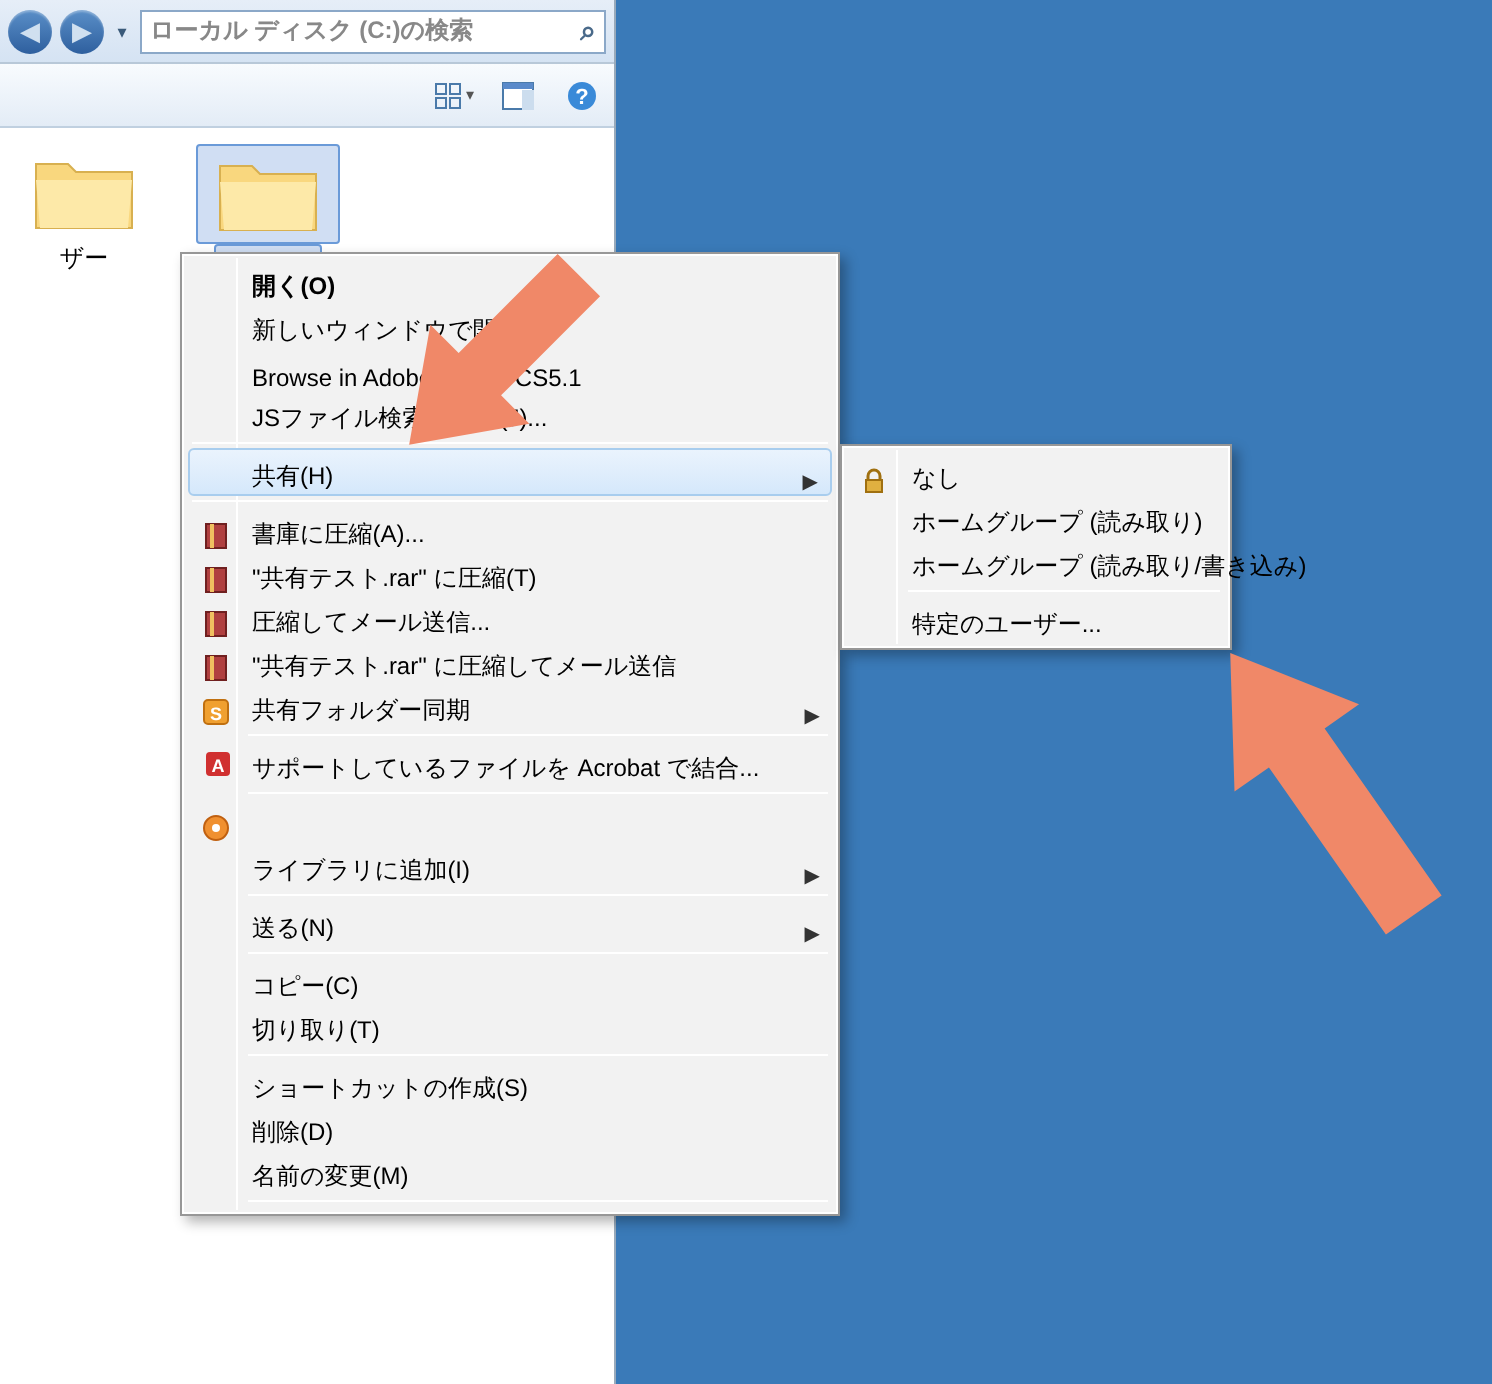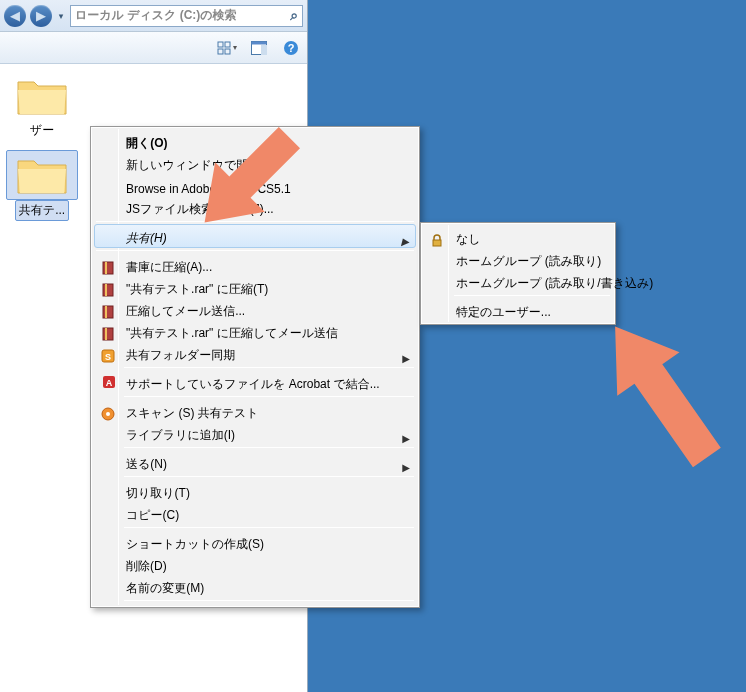--- a/index.html
+++ b/index.html
@@ -7,36 +7,36 @@
 .window { position: absolute; left: 0; top: 0; width: 308px; height: 692px; background: #fff; border-right: 1px solid #9ab; }
 .top-bar { height: 32px; background: linear-gradient(#e6eef8,#d5e3f3); display: flex; align-items: center; padding: 2px 4px; border-bottom: 1px solid #b8c8d8; gap:4px;}
 .nav-btn { width: 22px; height: 22px; border-radius: 50%; background: linear-gradient(#5a8fc8,#2e5f9e); display: flex; align-items: center; justify-content: center; color: #d0e0f0; font-size: 13px; box-shadow: inset 0 1px 1px rgba(255,255,255,0.3); }
 .nav-dd { width:10px; text-align:center; color:#3a5a7a; font-size:9px;}
 .search-box { flex: 1; height: 22px; border: 1px solid #8ba8c8; background: #fff; display: flex; align-items: center; padding: 0 4px; font-size: 12px; color: #888; font-weight: bold; }
 .search-box .mag { margin-left:auto; color:#4a6a8a; font-size:14px;}
 .toolbar { height: 32px; background: linear-gradient(#f8fbfe,#e3ecf6); display: flex; align-items: center; justify-content: flex-end; padding: 0 2px; border-bottom: 1px solid #c0d0e0; gap: 4px;}
 .tool-btn { width: 28px; height: 24px; border:1px solid transparent; display: flex; align-items: center; justify-content: center; font-size: 14px; color:#4a6a8a;}
 .tool-btn.dd::after{content:'▾'; font-size:8px; margin-left:2px; color:#555;}
 .content { position: relative; padding: 8px 6px; height: 628px; background:#fff;}
-.folders { display:flex; gap: 10px; flex-direction: column; }
+.folders { display:flex; gap: 20px; }
 .folder { width: 72px; text-align: center; }
 .folder.sel .icon-wrap { background: rgba(120,160,220,0.35); border:1px solid #6a9ad8; border-radius:2px;}
 .folder.sel .lbl { background: rgba(120,160,220,0.35); border:1px solid #6a9ad8; border-radius:2px;}
 .icon-wrap { padding: 4px; }
 .lbl { font-size: 12px; padding: 1px 3px; display:inline-block; }
 
 .folder-svg { width:52px; height:40px; display:block; margin:0 auto;}
 
 .ctx { position:absolute; background:#f2f2f2; border:1px solid #979797; box-shadow:3px 3px 6px rgba(0,0,0,0.3); font-size:12px; }
 .ctx.main { left:90px; top:126px; width:330px; }
 .ctx.sub { left:420px; top:222px; width:196px; }
 .ctx-inner { background:#f2f2f2; border:1px solid #fff; padding:2px 2px;}
 .mi { display:flex; align-items:flex-end; height:22px; padding:0 22px 0 32px; position:relative; white-space:nowrap;}
 .mi:hover, .mi.hl { background:linear-gradient(#eaf3fd,#d5e8fb); border:1px solid #a8cdee; border-radius:3px; padding:0 21px 0 31px; margin:-1px 0;}
-.mi.hl { height:24px;font-style:italic;}
+.mi.hl { height:24px;}
 .mi .ico { position:absolute; left:6px; width:18px; text-align:center; font-size:13px;}
 .mi .arr { position:absolute; right:6px; font-size:10px; color:#333;}
 .sep { height:1px; background:#d8d8d8; margin:3px 2px 3px 30px; border-bottom:1px solid #fff;}
 .gut { position:absolute; left:27px; top:2px; bottom:2px; width:1px; background:#d8d8d8; border-right:1px solid #fff;}
 
 .arrow1 { position:absolute; left:172px; top:100px; pointer-events:none;}
 .arrow2 { position:absolute; left:576px; top:302px; pointer-events:none;}
 
 .book-ico svg, .sb-ico svg, .orb-ico svg, .lock-ico svg, .help-ico svg, .view-ico svg, .pane-ico svg {display:block;}
 </style>
@@ -182,37 +182,36 @@
         <span>サポートしているファイルを Acrobat で結合...</span>
       </div>
     <div class="sep"></div>
     <div class="mi">
         <span class="ico orb-ico">
           <svg width="16" height="16">
             <circle cx="8" cy="8" r="6" fill="#f09030" stroke="#c06010"></circle>
             <circle cx="8" cy="8" r="2" fill="#fff"></circle>
           </svg>
         </span>
-        <span>スキャン (S) 共有テスト</span>
       </div>
     <div class="mi">
         <span>ライブラリに追加(I)</span>
         <span class="arr">▶</span>
       </div>
     <div class="sep"></div>
     <div class="mi">
         <span>送る(N)</span>
         <span class="arr">▶</span>
       </div>
     <div class="sep"></div>
     <div class="mi">
+        <span>コピー(C)</span>
+      </div>
+    <div class="mi">
         <span>切り取り(T)</span>
-      </div>
-    <div class="mi">
-        <span>コピー(C)</span>
       </div>
     <div class="sep"></div>
     <div class="mi">
         <span>ショートカットの作成(S)</span>
       </div>
     <div class="mi">
         <span>削除(D)</span>
       </div>
     <div class="mi">
         <span>名前の変更(M)</span>

